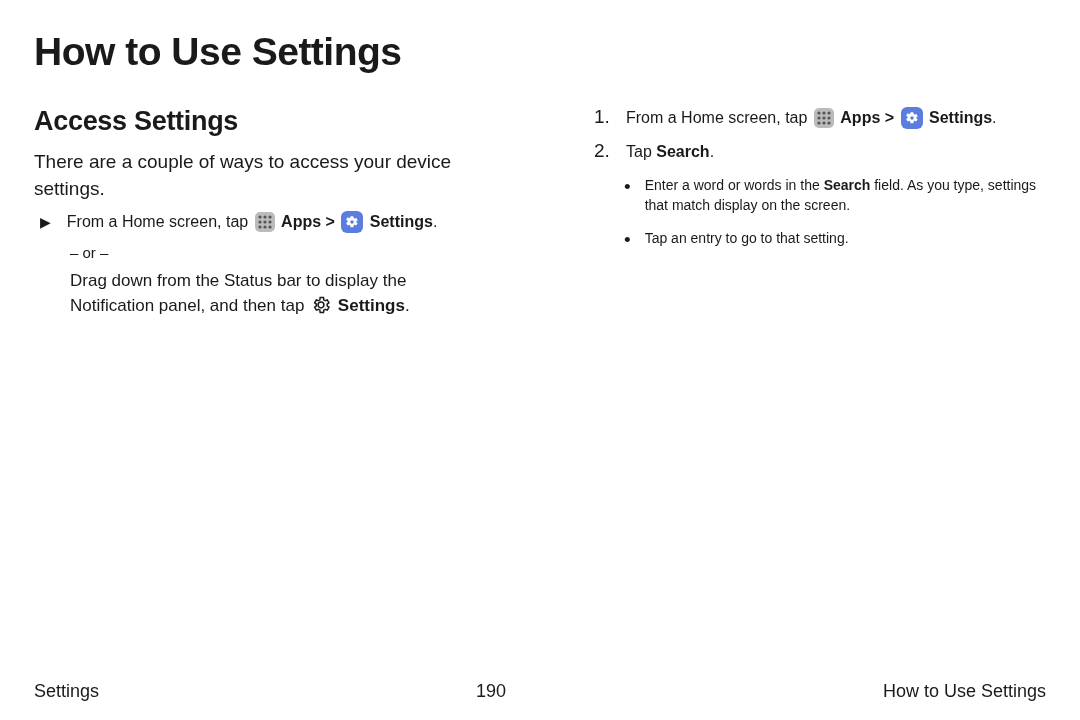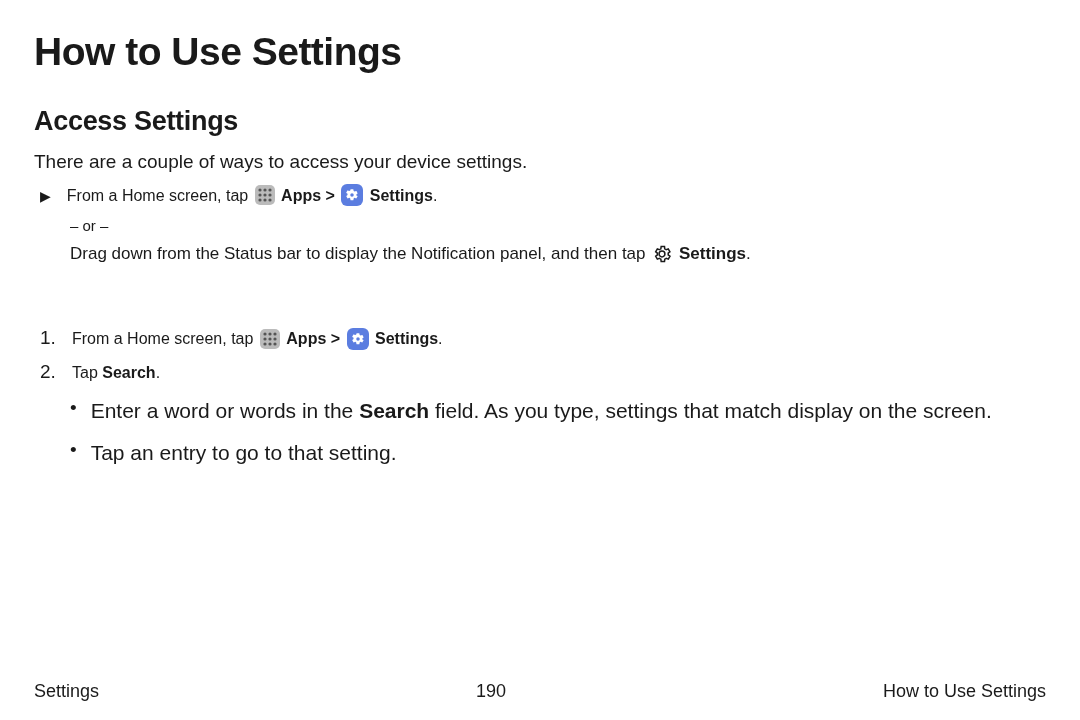--- a/index.html
+++ b/index.html
@@ -13,22 +13,21 @@
       background: #fff;
     }
     h1 {
       font-size: 39px;
       font-weight: 800;
       margin-bottom: 32px;
       letter-spacing: -0.5px;
     }
     .columns {
       display: flex;
-      gap: 60px;
-      flex-direction: column;
+      gap: 96px;
     }
     .col {
       flex: 1;
     }
     h2 {
       font-size: 27px;
       font-weight: 800;
       margin-bottom: 12px;
       letter-spacing: -0.3px;
     }
@@ -76,21 +75,21 @@
       margin-left: 36px;
       margin-top: 12px;
     }
     .bullet-dot {
       font-size: 19px;
       margin-right: 14px;
       margin-top: 1px;
       flex-shrink: 0;
     }
     .bullet-body {
-      font-size: 21px;
+      font-size: 14px;
       line-height: 1.45;
       flex: 1;
     }
     b { font-weight: 700; }
     .icon {
       display: inline-block;
       vertical-align: middle;
       margin: 0 2px;
       position: relative;
       top: -1px;

